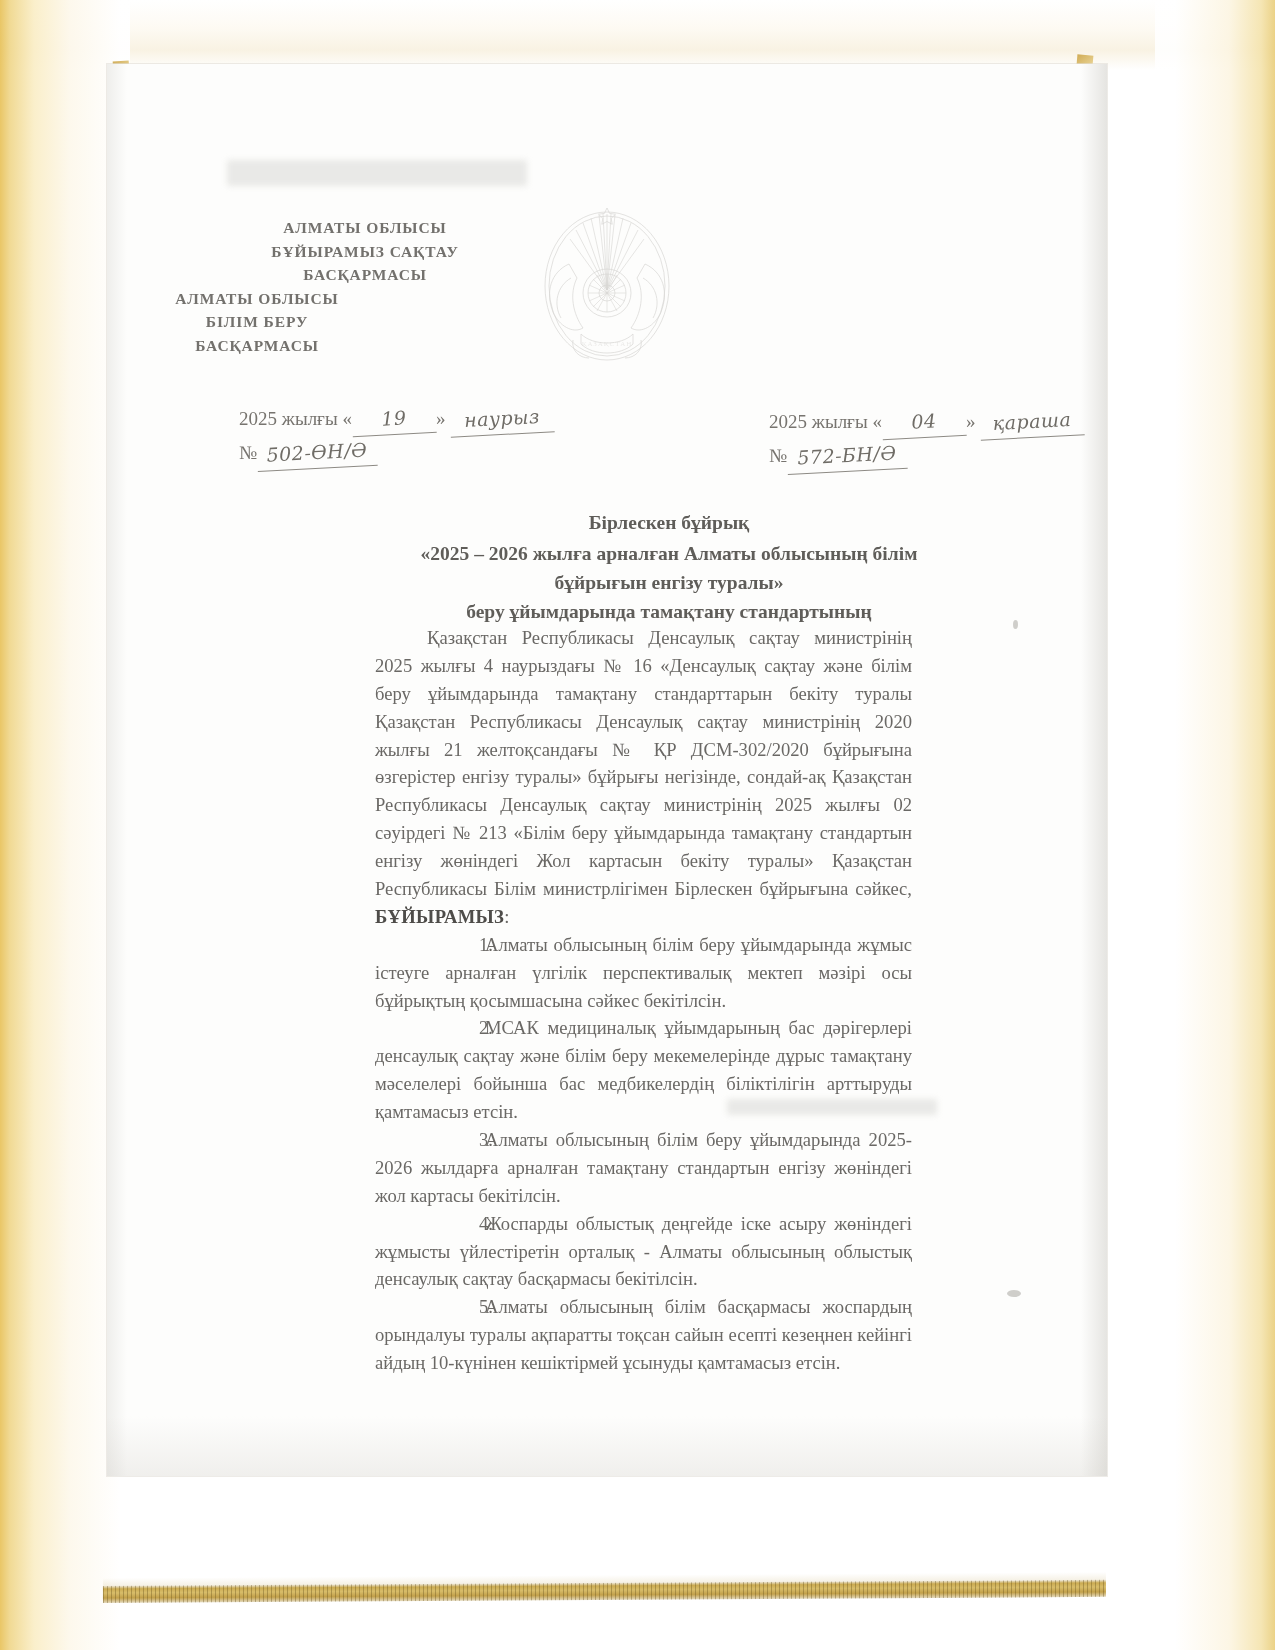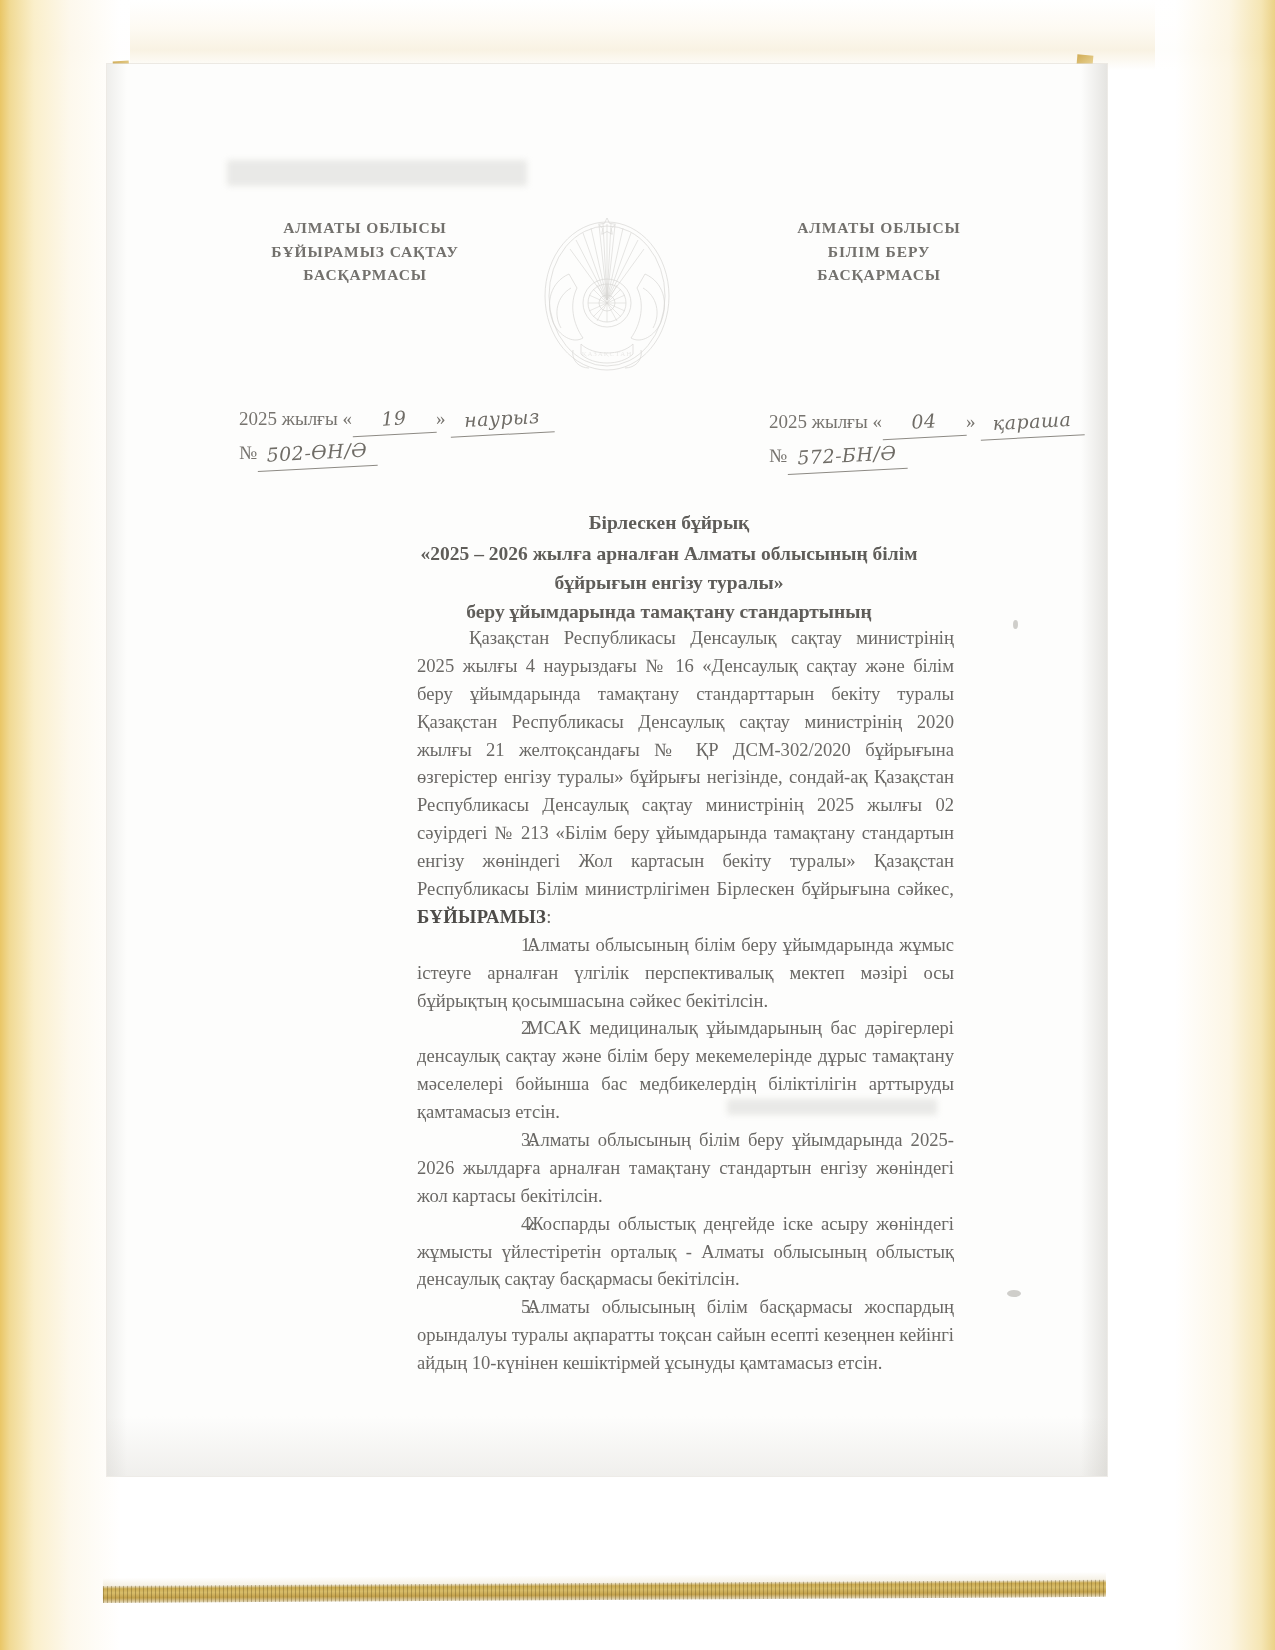--- a/index.html
+++ b/index.html
@@ -143,39 +143,40 @@
 
   
   .letterhead {
     position: absolute;
     top: 152px;
     left: 0;
     width: 1000px;
     display: flex;
     justify-content: space-between;
     align-items: flex-start;
+    flex-direction: column;
   }
   .lh-block {
     width: 300px;
     text-align: center;
     font-family: "Liberation Serif", "DejaVu Serif", serif;
     font-size: 15.5px;
     letter-spacing: .9px;
     line-height: 1.52;
     color: #73716d;
     font-weight: 600;
   }
   .lh-block.left  { margin-left: 108px; }
   .lh-block.right { margin-right: 78px; }
   .lh-line { white-space: nowrap; }
 
   
   .emblem-wrap {
     position: absolute;
-    top: 140px;
+    top: 130px;
     left: 50%;
     transform: translateX(-50%);
     width: 200px;
     height: 195px;
     opacity: .34;
   }
 
   
   .datelines {
     position: absolute;
@@ -231,21 +232,20 @@
   .body {
     position: absolute;
     top: 560px;
     left: 268px;
     width: 537px;
     font-size: 18.6px;
     line-height: 1.50;
     text-align: justify;
     text-justify: inter-word;
     color: #6a6865;
-    margin-left: 42px;
   }
   .body p {
     margin: 0;
     text-indent: 52px;
   }
   .body .b { font-weight: bold; color: #4e4c49; letter-spacing: .3px; }
   .num-item { text-indent: 52px; }
   .num-item .n { display: inline-block; width: 58px; }
 
   

